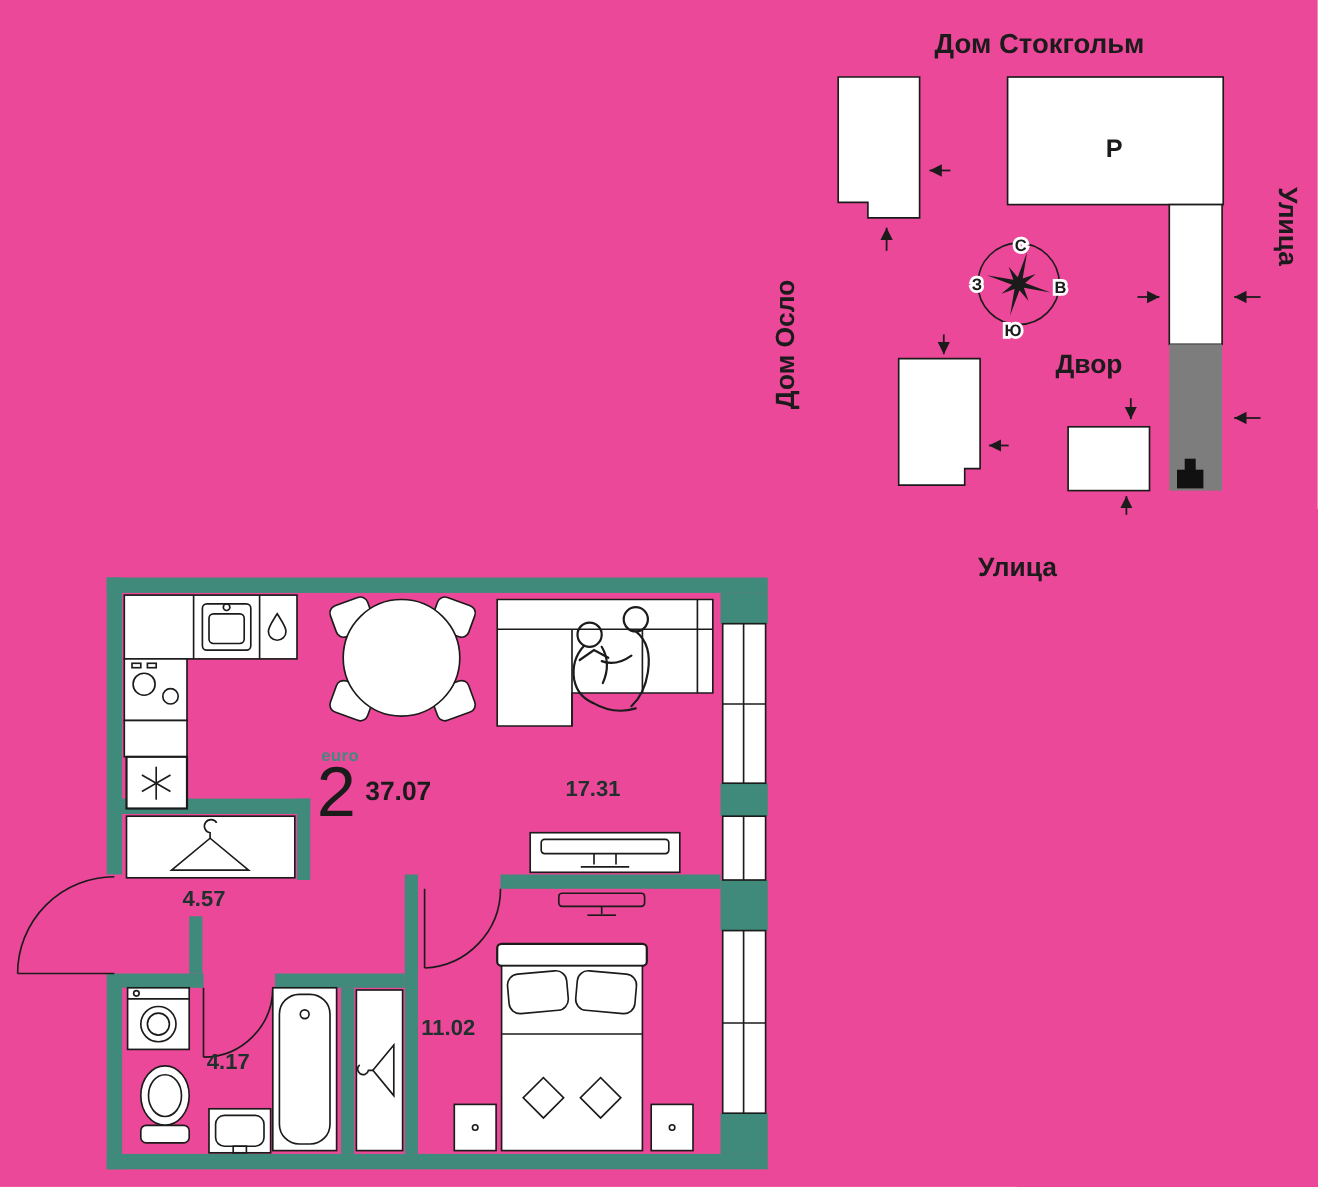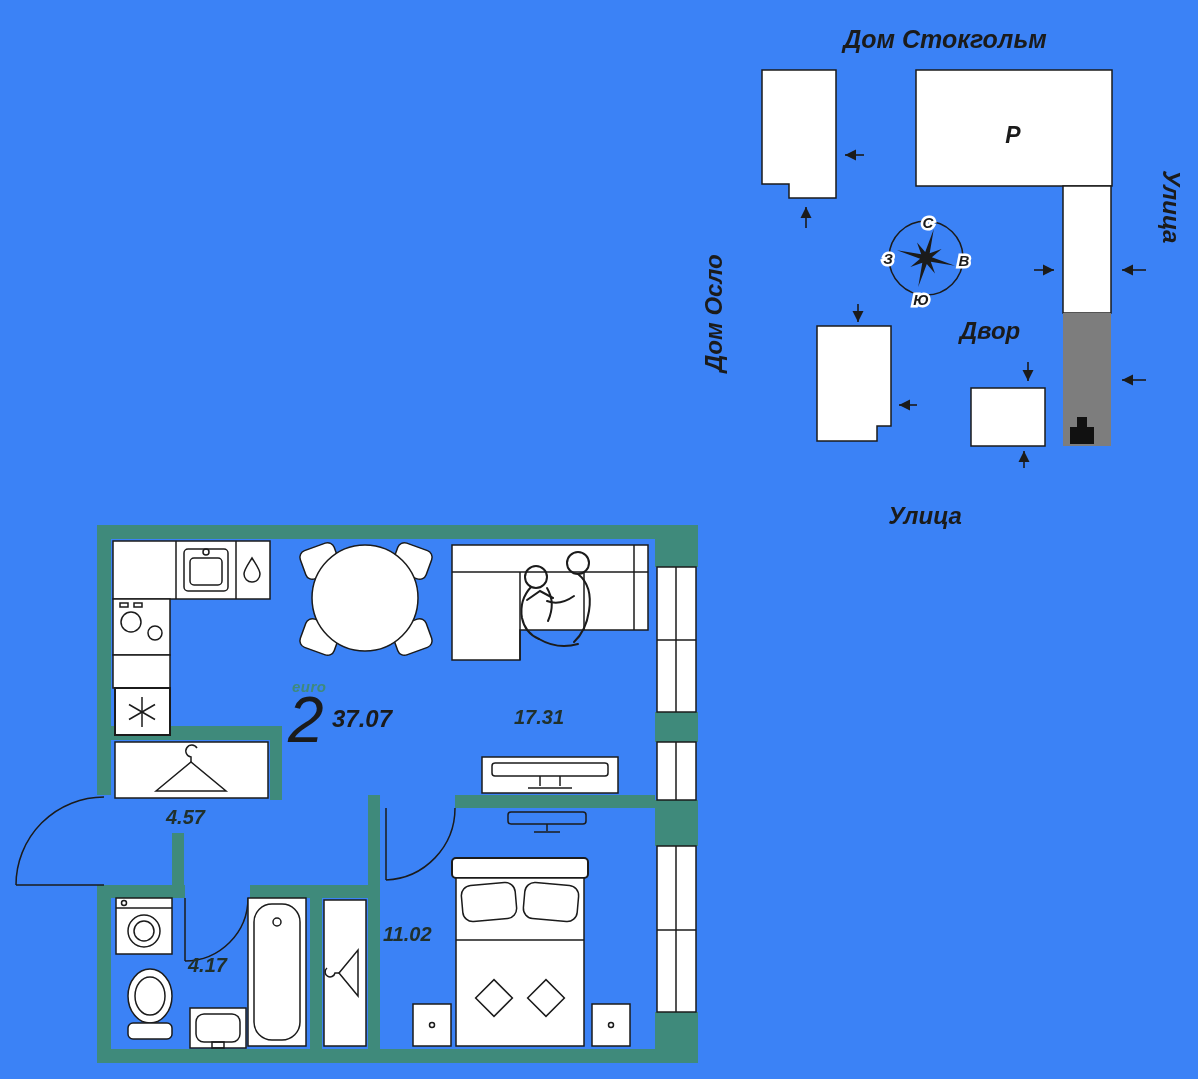--- a/index.html
+++ b/index.html
@@ -5,24 +5,23 @@
   :root{
     --wall:#3F8A7B;
     --highlight:#7D7D7D;
     --accent:#3F8A7B;
     --ink:#1B1B1B;
   }
   html,body{margin:0;padding:0;background:#fff;}
   .page{
     position:relative;
     width:1198px;height:1079px;
-    background:#3b82f6;
+    background:#ec4899;
     font-family:"Liberation Sans",sans-serif;
     overflow:hidden;
-    font-style:italic;
   }
   svg{display:block;width:1198px;height:1079px;}
   .wall{fill:var(--wall);stroke:none;}
   .ln{stroke:var(--ink);stroke-width:1.5;fill:none;}
   .fw{fill:#fff;stroke:var(--ink);stroke-width:1.5;}
   .fw2{fill:#fff;stroke:var(--ink);stroke-width:2;}
   .people{stroke:var(--ink);stroke-width:2;fill:none;stroke-linecap:round;}
   .t-title{font-size:25px;font-weight:700;fill:var(--ink);}
   .t-label{font-size:24px;font-weight:700;fill:var(--ink);}
   .t-parking{font-size:23px;font-weight:700;fill:var(--ink);}

